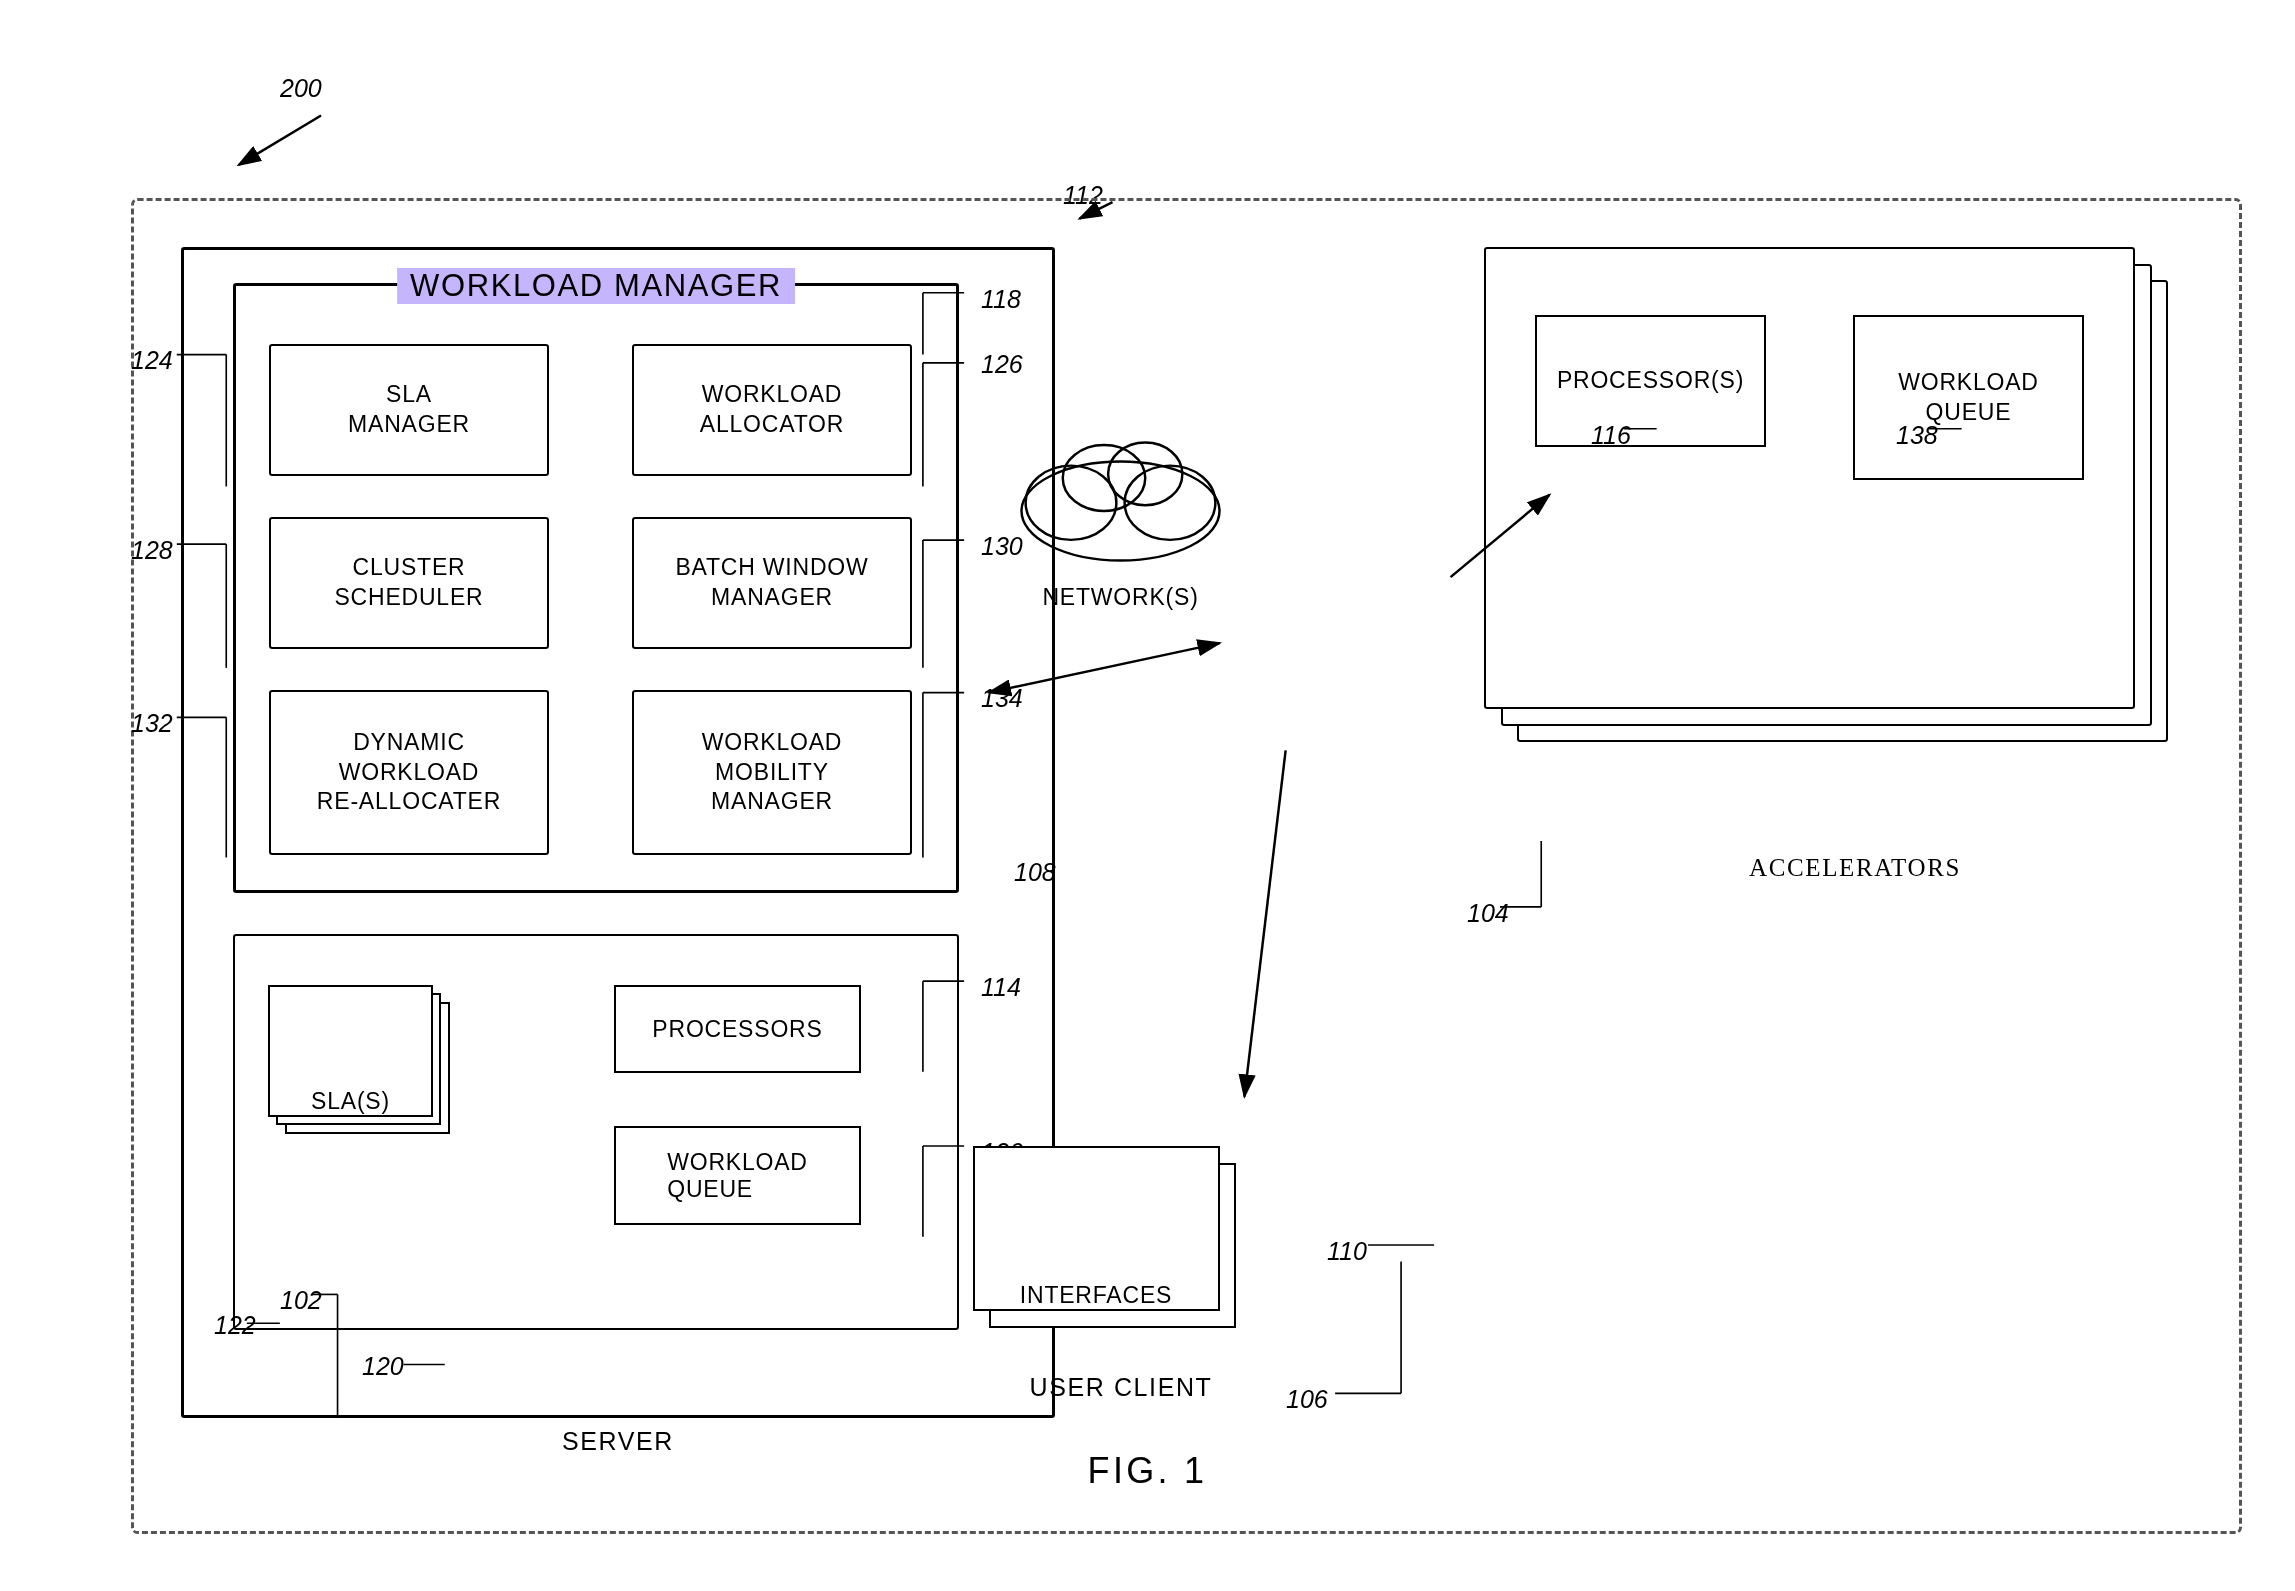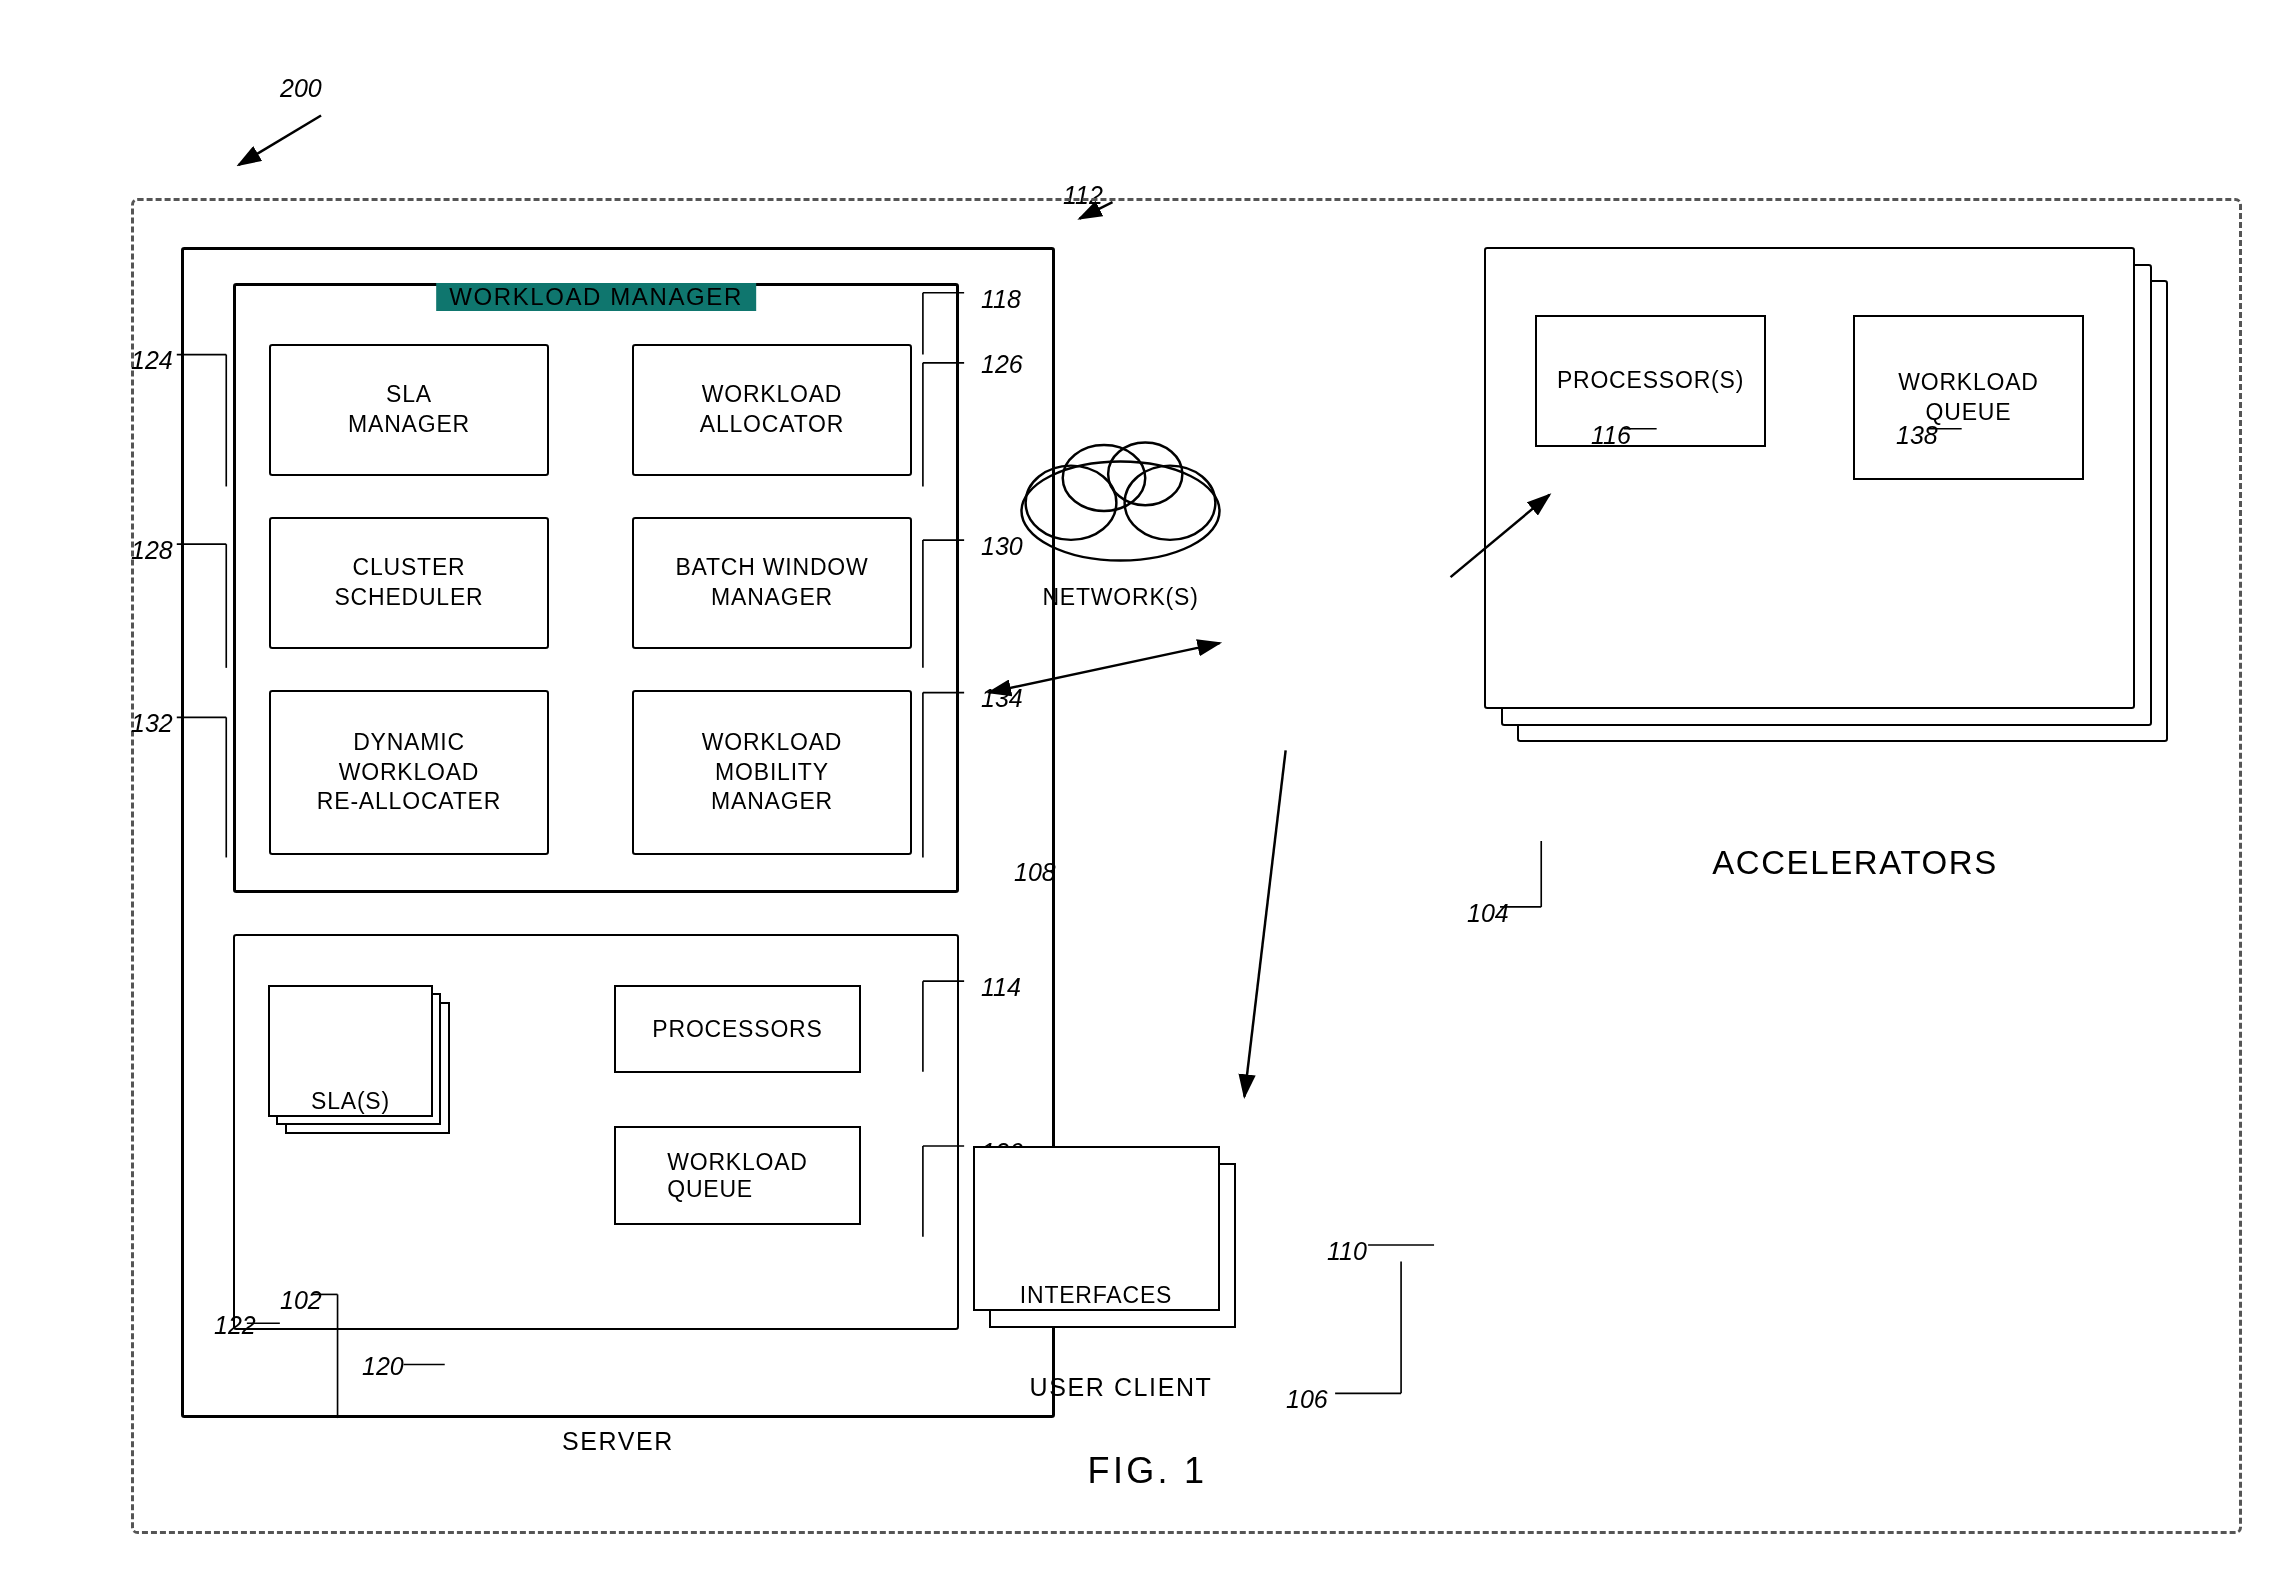--- a/index.html
+++ b/index.html
@@ -61,26 +61,25 @@
       height: 610px;
       border: 3.3px solid #000;
       border-radius: 3.3px;
     }
 
     .wm-title {
       position: absolute;
       top: -18px;
       left: 50%;
       transform: translateX(-50%);
-      background: #0f766e;
+      background: #c4b5fd;
       padding: 0 13px;
-      font-size: 24px;
+      font-size: 31px;
       letter-spacing: 1.6px;
       white-space: nowrap;
-      margin-top: 15px;
     }
 
     
     .comp-box {
       position: absolute;
       border: 2.5px solid #000;
       border-radius: 3.3px;
       display: flex;
       align-items: center;
       justify-content: center;
@@ -215,23 +214,24 @@
       justify-content: center;
       font-size: 23px;
       letter-spacing: 0.8px;
     }
 
     .accelerator-label {
       position: absolute;
       bottom: -41px;
       left: 50%;
       transform: translateX(-50%);
-      font-size: 33px;
+      font-size: 25px;
       letter-spacing: 1.6px;
       white-space: nowrap;
+      font-family: Liberation Serif, serif;
     }
 
     .acc-layer {
       position: absolute;
       border: 2.5px solid #000;
       background: #fff;
       border-radius: 3.3px;
     }
 
     .acc-layer-3 {

